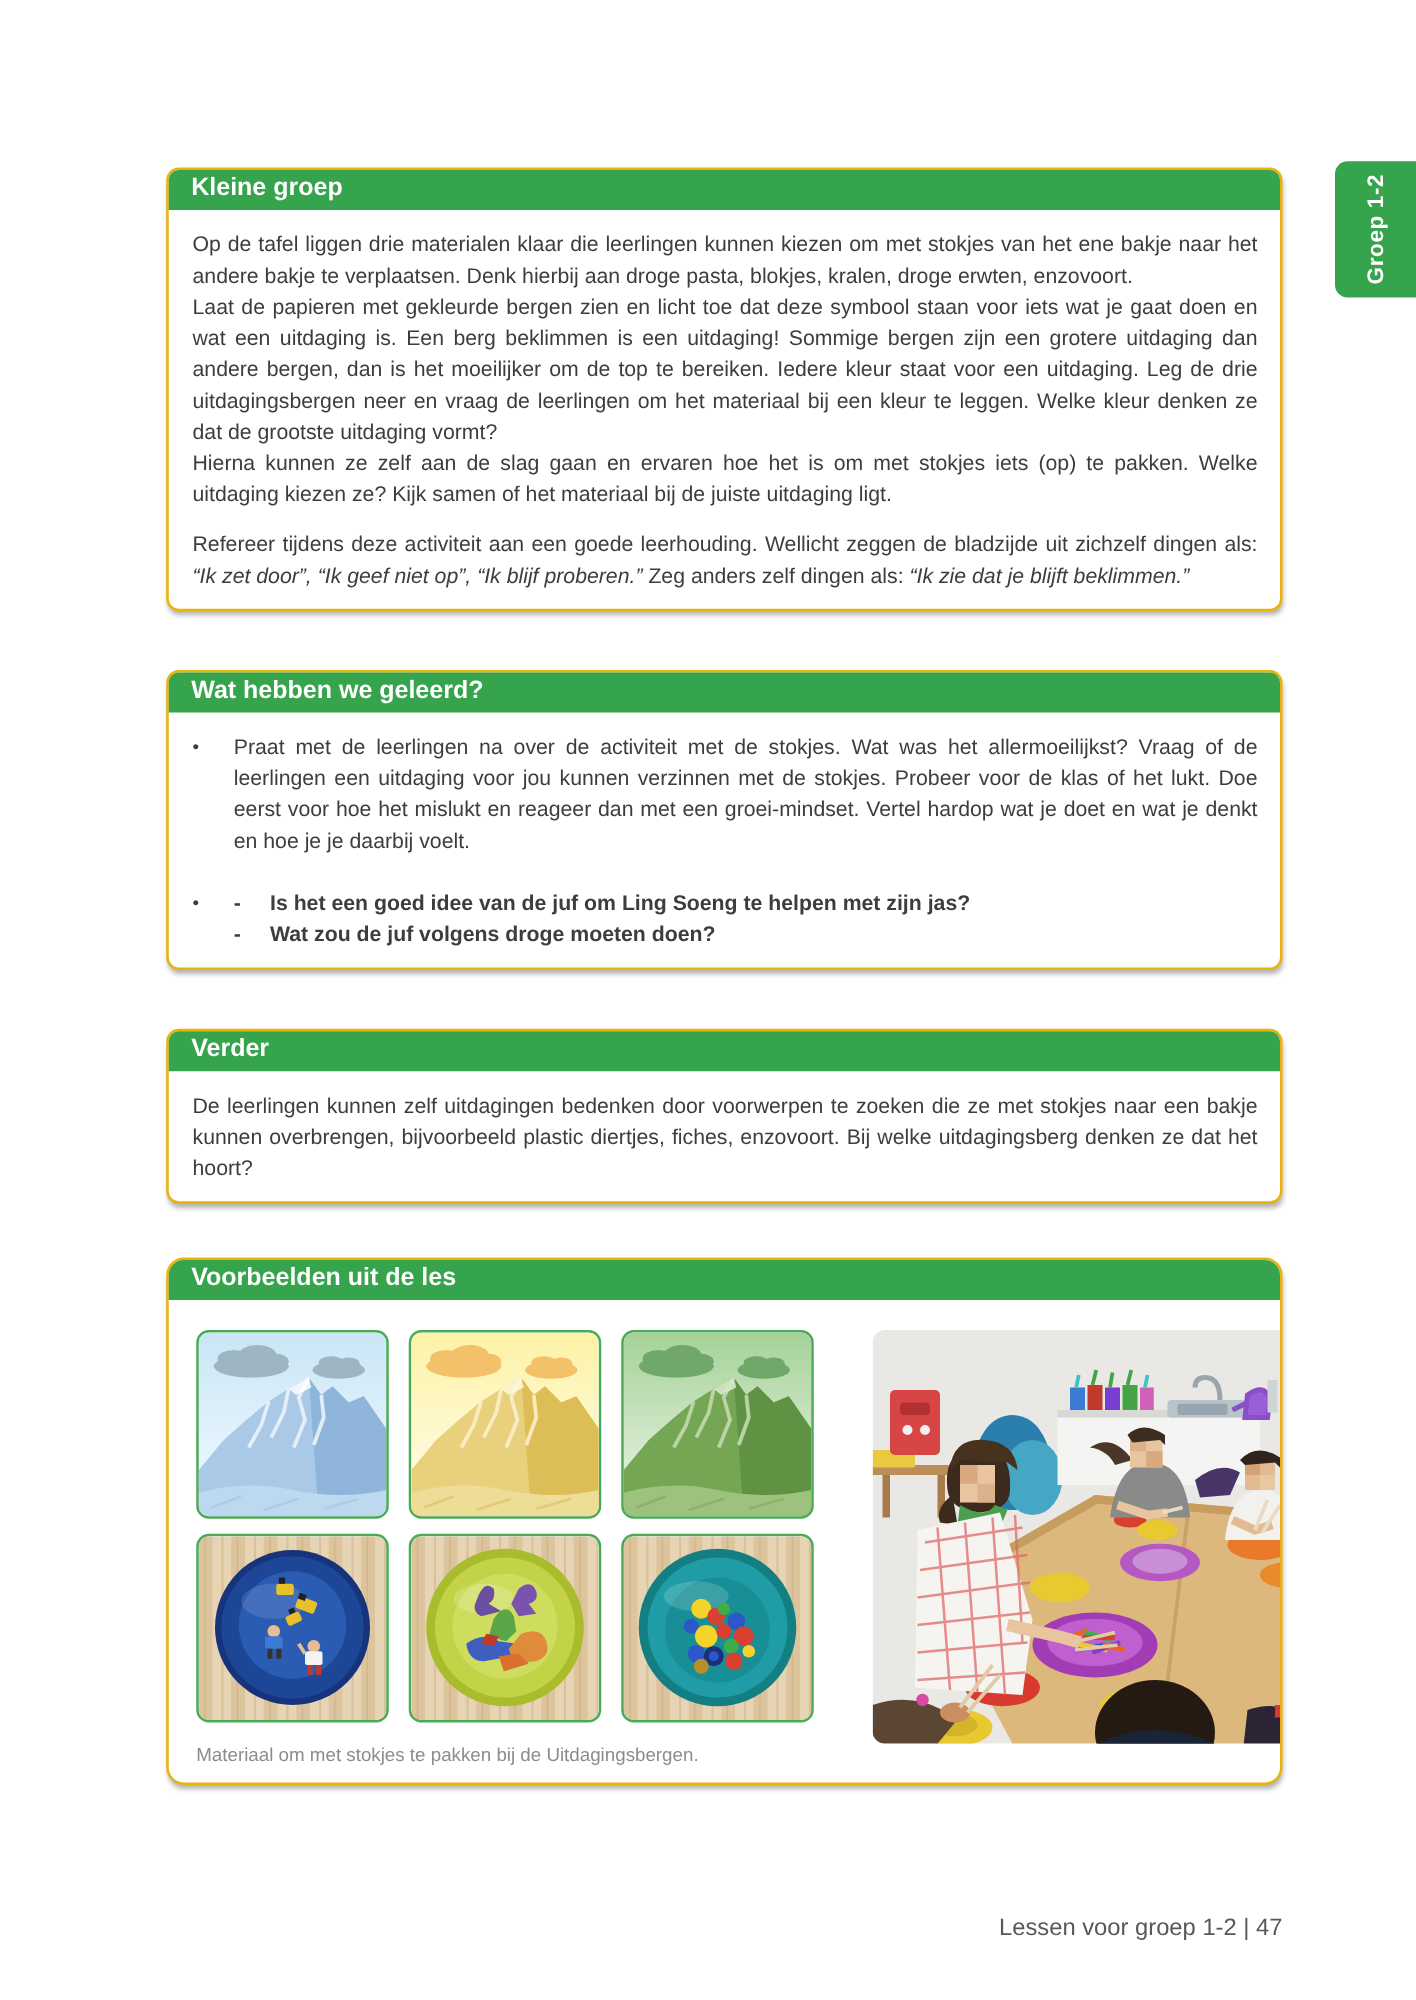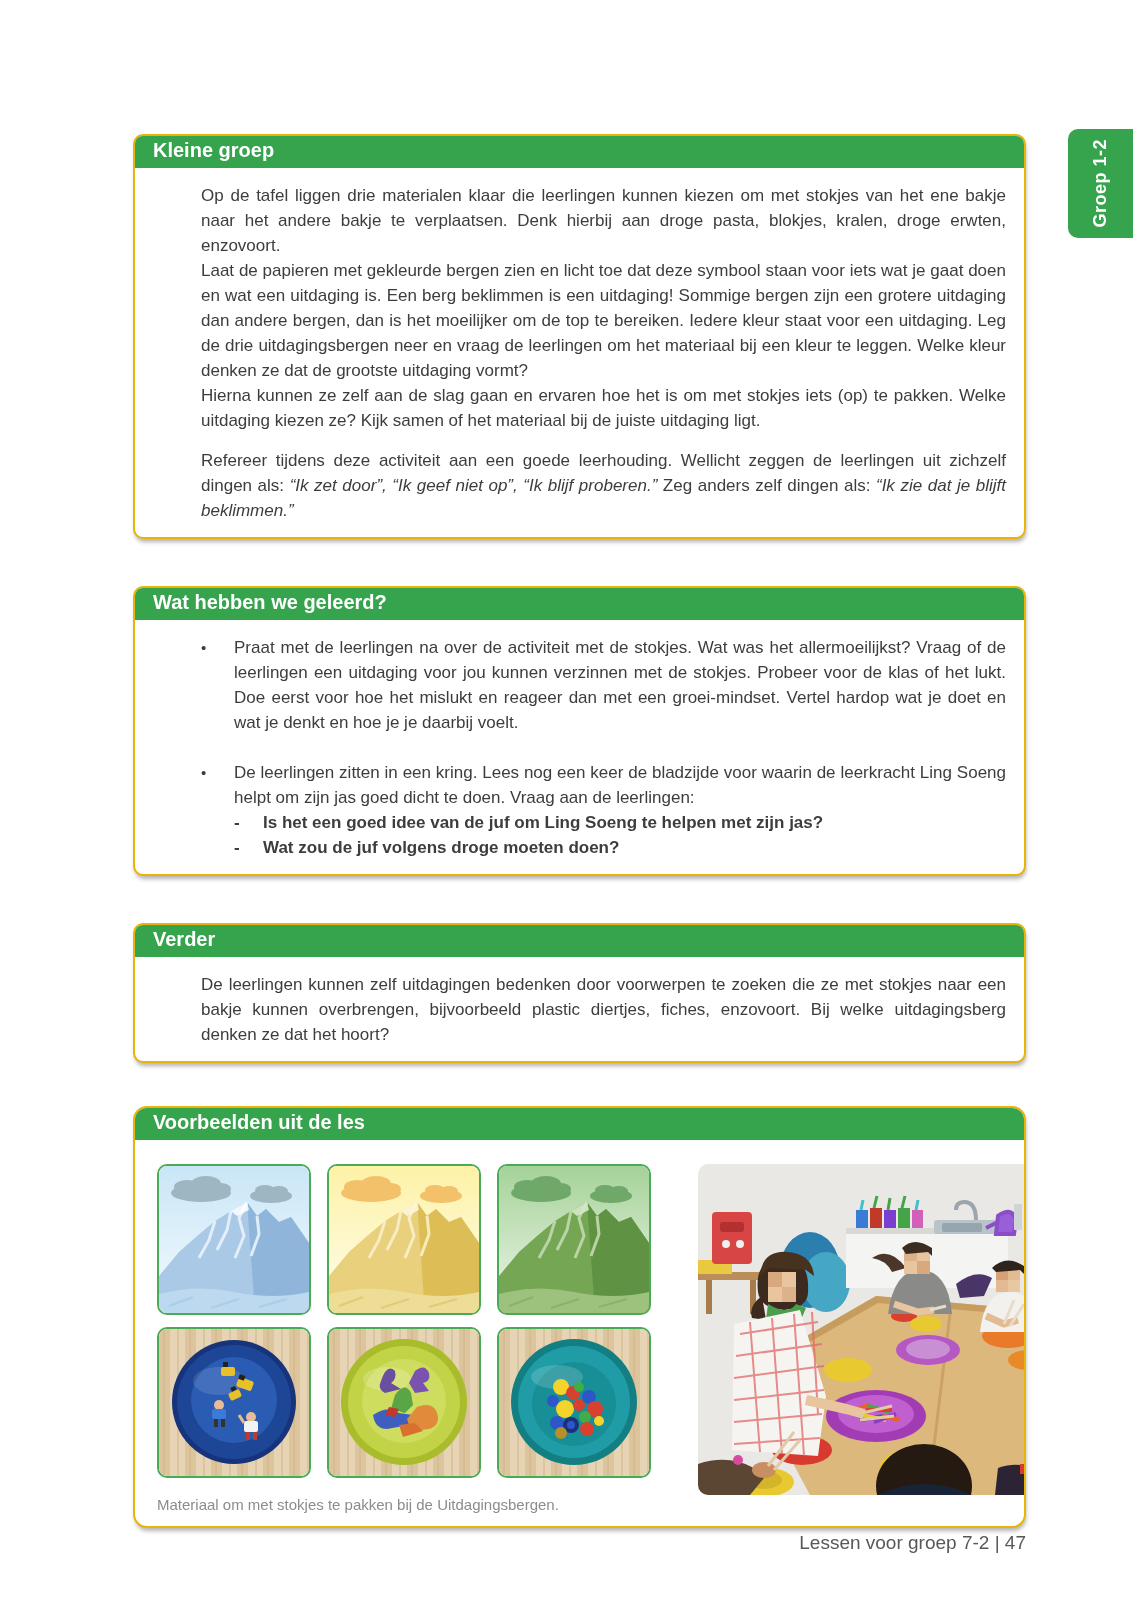--- a/index.html
+++ b/index.html
@@ -12,21 +12,21 @@
   .section{
     border:2px solid #eab308;border-radius:10px;background:#fff;
     box-shadow:1px 4px 4px -1px rgba(0,0,0,.30);
     margin-bottom:47px;overflow:hidden;
   }
   .section-header{
     background:#36a34d;color:#fff;font-weight:bold;font-size:20px;
     padding:4px 19px 7px 19px;line-height:22px;
     border-radius:7px 7px 0 0;margin:-1px -1px 0 -1px;
   }
-  .section-body{padding:15px 18px 14px 19px;font-size:17px;line-height:25px;text-align:justify;margin-left:47px;}
+  .section-body{padding:15px 18px 14px 19px;font-size:17px;line-height:25px;text-align:justify;}
   .section-body p{margin:0;}
   .para-gap{margin-top:15px !important;}
   .qi{font-style:italic;}
 
   
   .bullet-row{display:flex;margin-bottom:25px;}
   .bullet-row:last-child{margin-bottom:0;}
   .bullet-glyph{width:33px;flex:0 0 33px;font-size:15px;line-height:25px;}
   .bullet-text{flex:1;text-align:justify;}
   .sub-row{display:flex;font-weight:bold;}
@@ -71,37 +71,36 @@
 </div>
 
 <div class="content">
 
   <div class="section">
     <div class="section-header">Kleine groep</div>
     <div class="section-body">
       <p>Op de tafel liggen drie materialen klaar die leerlingen kunnen kiezen om met stokjes van het ene bakje naar het andere bakje te verplaatsen. Denk hierbij aan droge pasta, blokjes, kralen, droge erwten, enzovoort.</p>
       <p>Laat de papieren met gekleurde bergen zien en licht toe dat deze symbool staan voor iets wat je gaat doen en wat een uitdaging is. Een berg beklimmen is een uitdaging! Sommige bergen zijn een grotere uitdaging dan andere bergen, dan is het moeilijker om de top te bereiken. Iedere kleur staat voor een uitdaging. Leg de drie uitdagingsbergen neer en vraag de leerlingen om het materiaal bij een kleur te leggen. Welke kleur denken ze dat de grootste uitdaging vormt?</p>
       <p>Hierna kunnen ze zelf aan de slag gaan en ervaren hoe het is om met stokjes iets (op) te pakken. Welke uitdaging kiezen ze? Kijk samen of het materiaal bij de juiste uitdaging ligt.</p>
-      <p class="para-gap"><span>Refereer tijdens deze activiteit aan een goede leerhouding. Wellicht zeggen de leerlingen uit zichzelf dingen als: </span><span class="qi">“Ik zet door”, “Ik geef niet op”, “Ik blijf proberen.”</span><span> Zeg anders zelf dingen als: </span><span class="qi">“Ik zie dat je blijft beklimmen.”</span></p>
+      <p class="para-gap"><span>Refereer tijdens deze activiteit aan een goede leerhouding. Wellicht zeggen de bladzijde uit zichzelf dingen als: </span><span class="qi">“Ik zet door”, “Ik geef niet op”, “Ik blijf proberen.”</span><span> Zeg anders zelf dingen als: </span><span class="qi">“Ik zie dat je blijft beklimmen.”</span></p>
     </div>
   </div>
 
   <div class="section">
     <div class="section-header">Wat hebben we geleerd?</div>
     <div class="section-body">
 
       <div class="bullet-row">
         <div class="bullet-glyph">•</div>
         <div class="bullet-text">Praat met de leerlingen na over de activiteit met de stokjes. Wat was het allermoeilijkst? Vraag of de leerlingen een uitdaging voor jou kunnen verzinnen met de stokjes. Probeer voor de klas of het lukt. Doe eerst voor hoe het mislukt en reageer dan met een groei-mindset. Vertel hardop wat je doet en wat je denkt en hoe je je daarbij voelt.</div>
       </div>
 
       <div class="bullet-row">
         <div class="bullet-glyph">•</div>
         <div class="bullet-text">
-          <span>De leerlingen zitten in een kring. Lees nog een keer de bladzijde voor waarin de leerkracht Ling Soeng helpt om zijn jas goed dicht te doen.  Vraag aan de leerlingen:</span>
           <div class="sub-row">
             <span class="sub-dash">-</span>
             <span>Is het een goed idee van de juf om Ling Soeng te helpen met zijn jas?</span>
           </div>
           <div class="sub-row">
             <span class="sub-dash">-</span>
             <span>Wat zou de juf volgens droge moeten doen?</span>
           </div>
         </div>
       </div>
@@ -432,13 +431,13 @@
           <path d="M300,304 q24,-8 37,4 l0,23 -40,0 z" fill="#2c2434"></path>
           <rect x="322" y="300" width="15" height="10" fill="#d83a30"></rect>
         </svg>
       </div>
 
     </div>
   </div>
 
 </div>
 
-<div class="page-footer">Lessen voor groep 7-2 | 47</div>
+<div class="page-footer">Lessen voor groep 1-2 | 47</div>
 
 </body></html>

